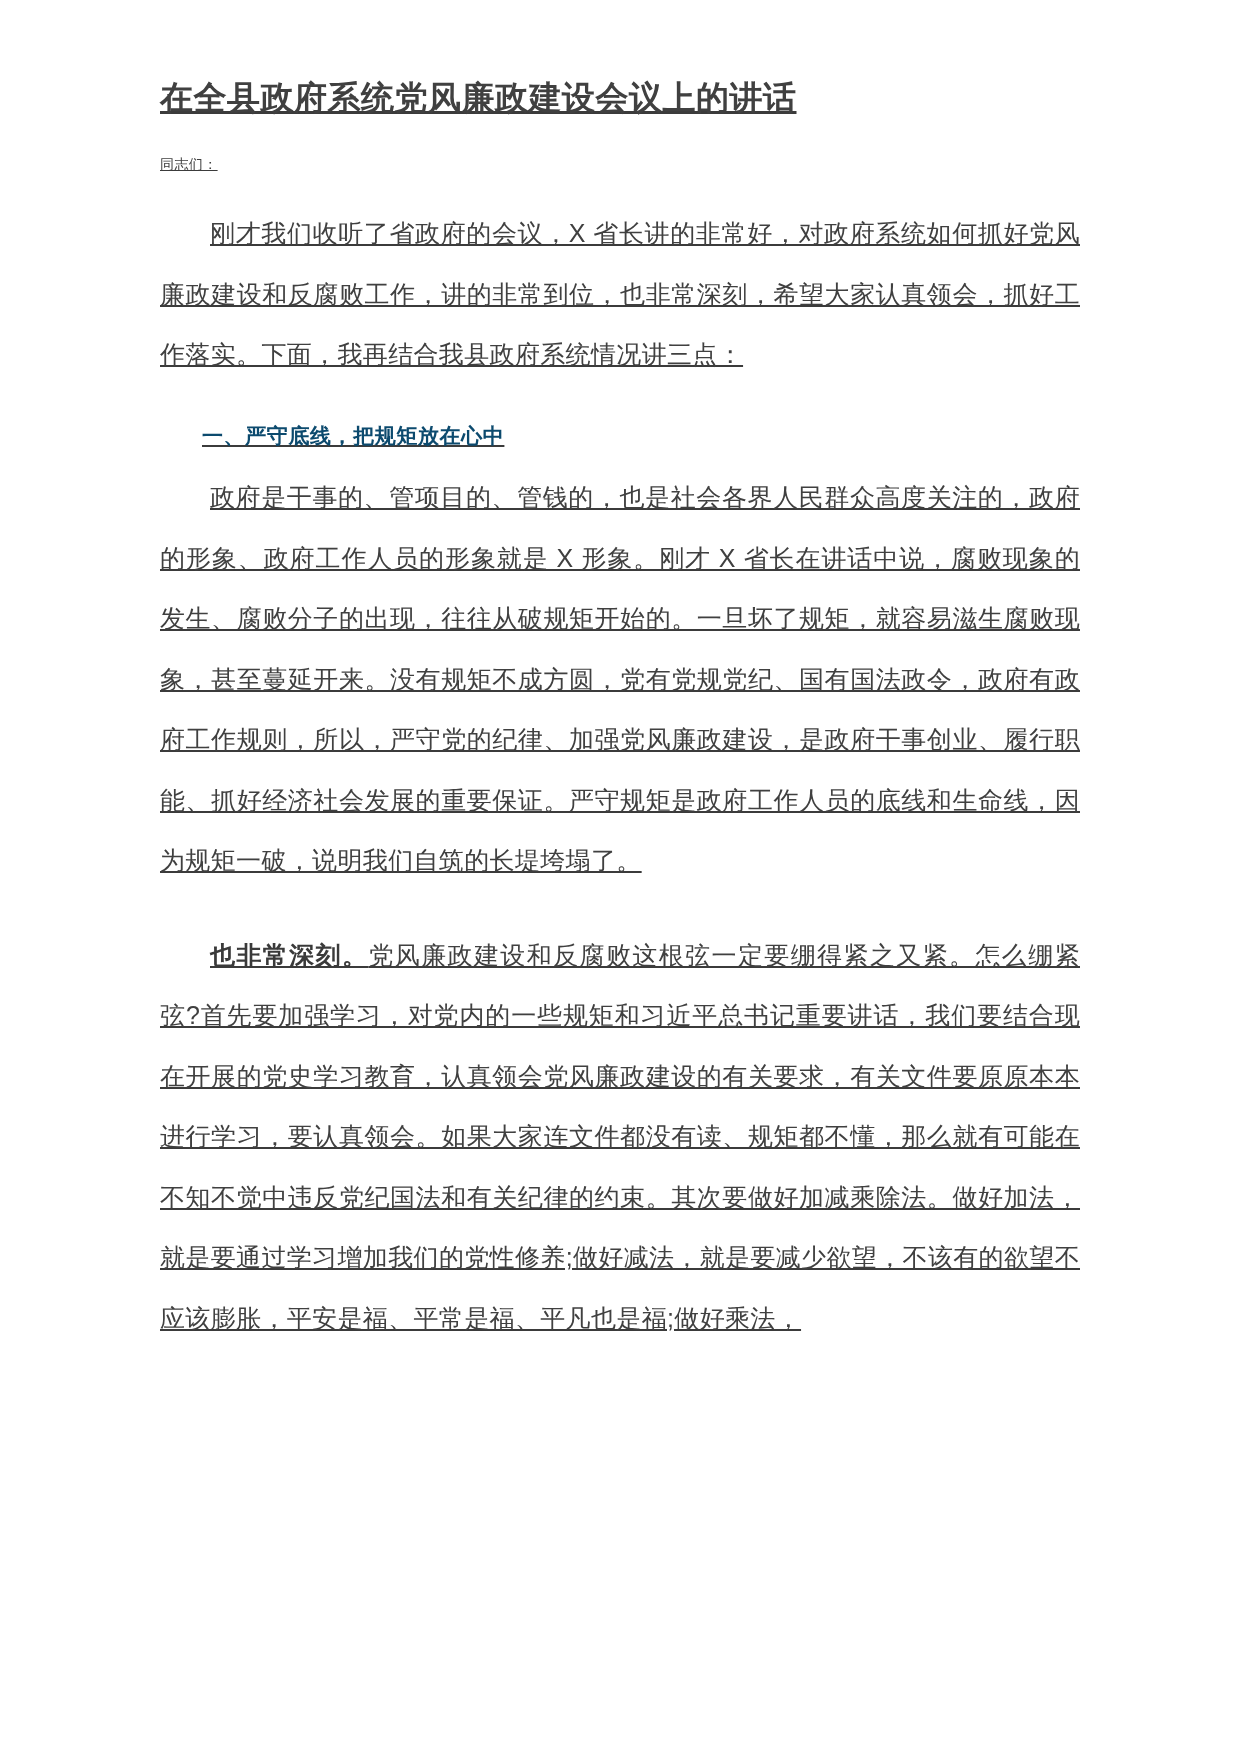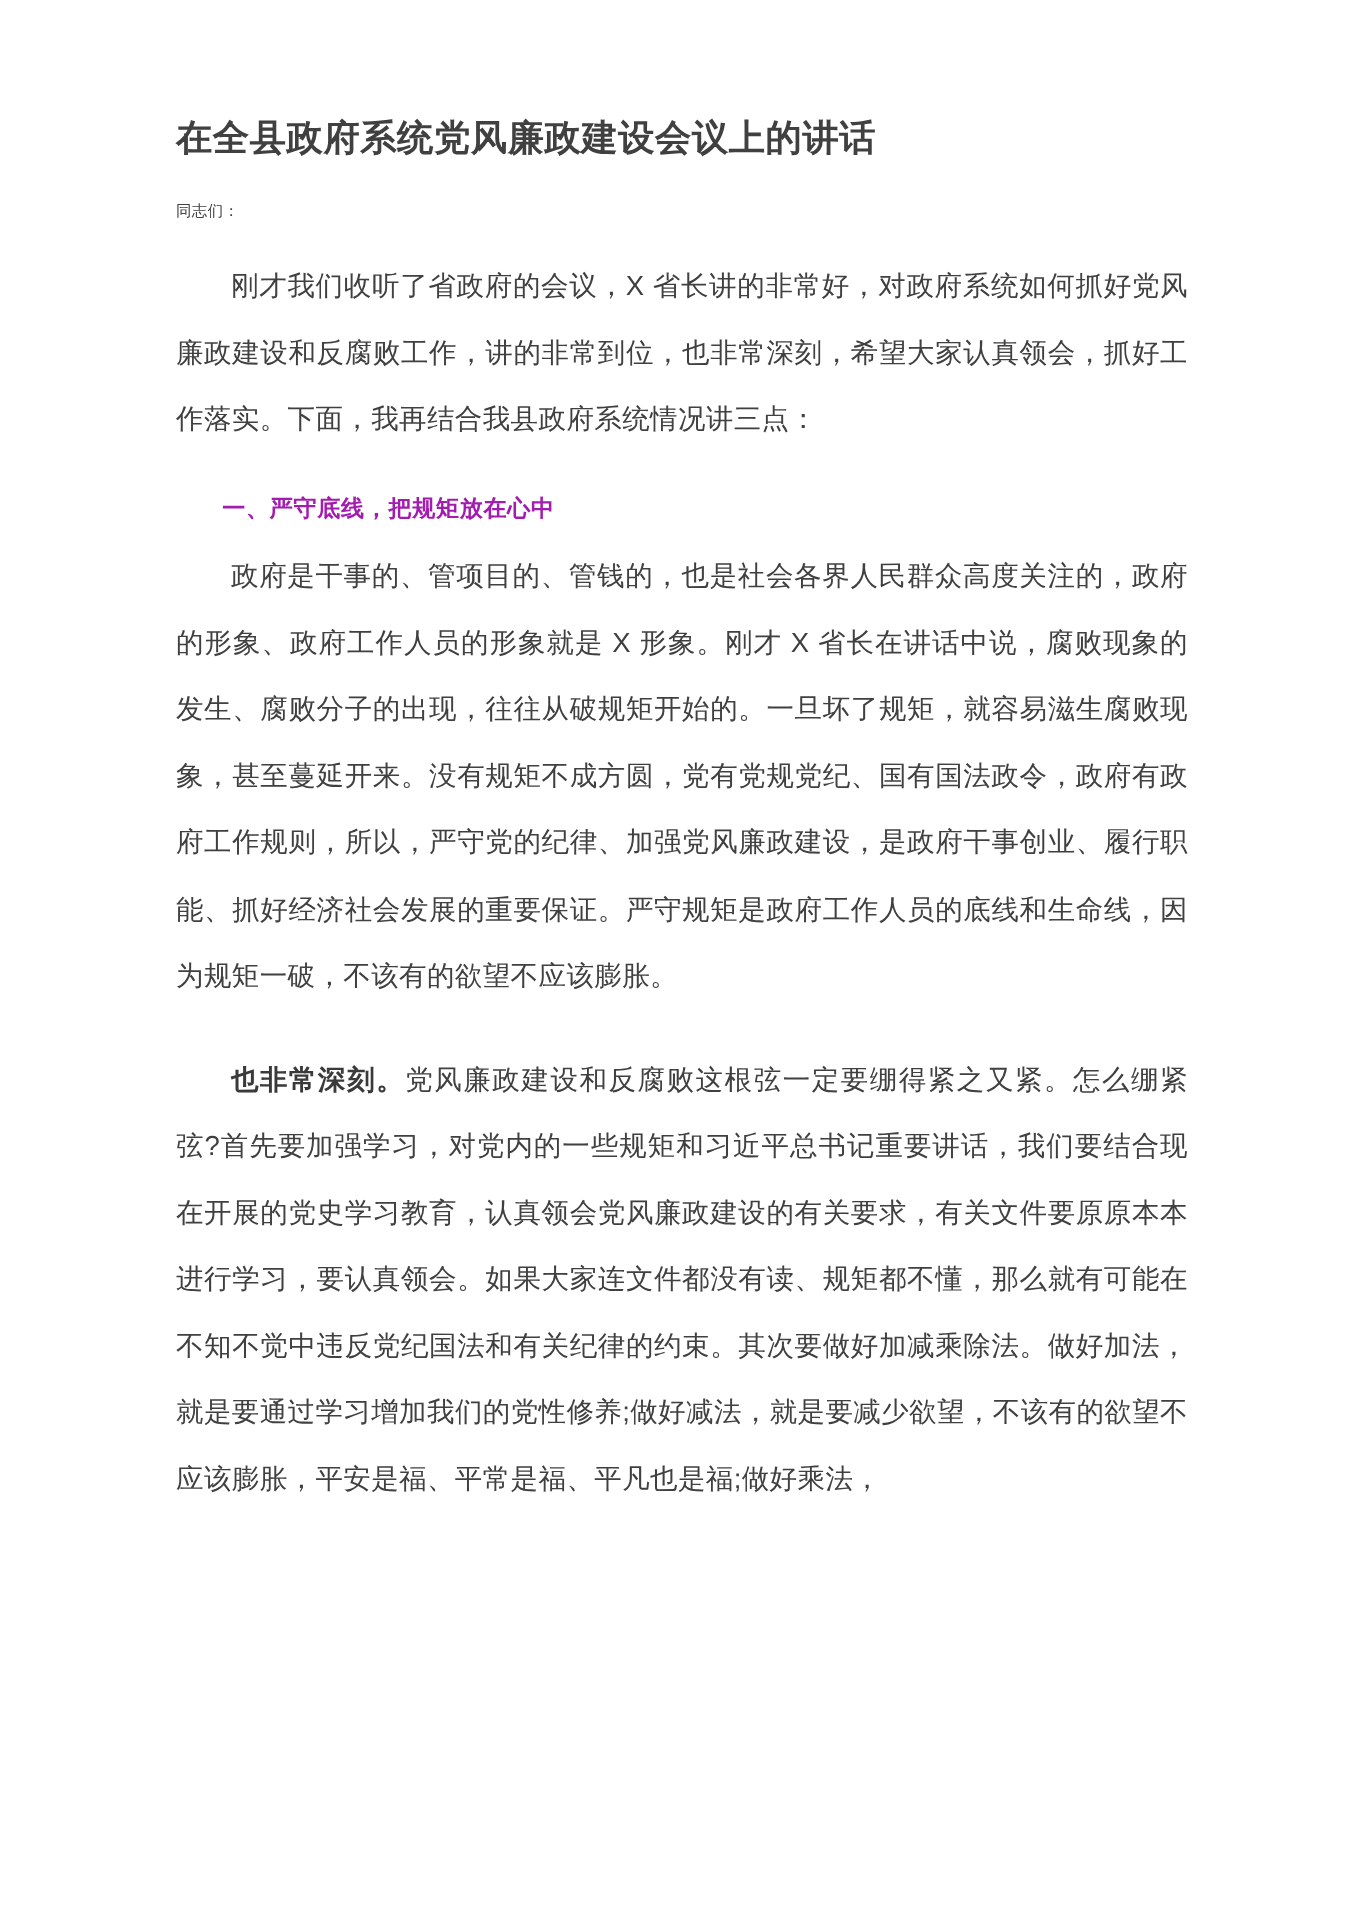--- a/index.html
+++ b/index.html
@@ -13,21 +13,22 @@
     font-family: "Liberation Sans", "DejaVu Sans", sans-serif;
     color: #3b3b3b;
     overflow: hidden;
   }
   .page {
     position: relative;
     width: 1240px;
     height: 1692px;
     background: #ffffff;
     box-sizing: border-box;
-    padding: 100px 160px 0 160px;
+    padding: 73px 160px 0 160px;
+    text-decoration: underline;
   }
   .doc-title {
     font-size: 33px;
     font-weight: 700;
     color: #404040;
     letter-spacing: 0.5px;
     line-height: 1.5;
     margin: 0 0 28px 0;
     white-space: nowrap;
   }
@@ -45,21 +46,21 @@
     margin: 0 0 14px 0;
     text-indent: 2em;
     text-align: justify;
     text-justify: inter-ideograph;
     letter-spacing: 0.35px;
     word-break: break-all;
   }
   .heading-bold {
     font-size: 21px;
     font-weight: 700;
-    color: #a21caf;
+    color: #0c4a6e;
     line-height: 2.42;
     margin: 0 0 6px 0;
     text-indent: 2em;
     letter-spacing: 0.6px;
   }
   .lead-bold {
     font-weight: 700;
     color: #3a3a3a;
   }
   .spacer-sm { height: 12px; }
@@ -73,21 +74,21 @@
   <h1 class="doc-title">在全县政府系统党风廉政建设会议上的讲话</h1>
 
   <p class="salutation">同志们：</p>
 
   <p class="para">刚才我们收听了省政府的会议，X 省长讲的非常好，对政府系统如何抓好党风廉政建设和反腐败工作，讲的非常到位，也非常深刻，希望大家认真领会，抓好工作落实。下面，我再结合我县政府系统情况讲三点：</p>
 
   <div class="spacer-sm"></div>
 
   <p class="heading-bold">一、严守底线，把规矩放在心中</p>
 
-  <p class="para">政府是干事的、管项目的、管钱的，也是社会各界人民群众高度关注的，政府的形象、政府工作人员的形象就是 X 形象。刚才 X 省长在讲话中说，腐败现象的发生、腐败分子的出现，往往从破规矩开始的。一旦坏了规矩，就容易滋生腐败现象，甚至蔓延开来。没有规矩不成方圆，党有党规党纪、国有国法政令，政府有政府工作规则，所以，严守党的纪律、加强党风廉政建设，是政府干事创业、履行职能、抓好经济社会发展的重要保证。严守规矩是政府工作人员的底线和生命线，因为规矩一破，不该有的欲望不应该膨胀。</p>
+  <p class="para">政府是干事的、管项目的、管钱的，也是社会各界人民群众高度关注的，政府的形象、政府工作人员的形象就是 X 形象。刚才 X 省长在讲话中说，腐败现象的发生、腐败分子的出现，往往从破规矩开始的。一旦坏了规矩，就容易滋生腐败现象，甚至蔓延开来。没有规矩不成方圆，党有党规党纪、国有国法政令，政府有政府工作规则，所以，严守党的纪律、加强党风廉政建设，是政府干事创业、履行职能、抓好经济社会发展的重要保证。严守规矩是政府工作人员的底线和生命线，因为规矩一破，说明我们自筑的长堤垮塌了。</p>
 
   <div class="spacer-md"></div>
 
   <p class="para">
     <span class="lead-bold">也非常深刻。</span><span>党风廉政建设和反腐败这根弦一定要绷得紧之又紧。怎么绷紧弦?首先要加强学习，对党内的一些规矩和习近平总书记重要讲话，我们要结合现在开展的党史学习教育，认真领会党风廉政建设的有关要求，有关文件要原原本本进行学习，要认真领会。如果大家连文件都没有读、规矩都不懂，那么就有可能在不知不觉中违反党纪国法和有关纪律的约束。其次要做好加减乘除法。做好加法，就是要通过学习增加我们的党性修养;做好减法，就是要减少欲望，不该有的欲望不应该膨胀，平安是福、平常是福、平凡也是福;做好乘法，</span>
   </p>
 
 </div>
 
 </body></html>

